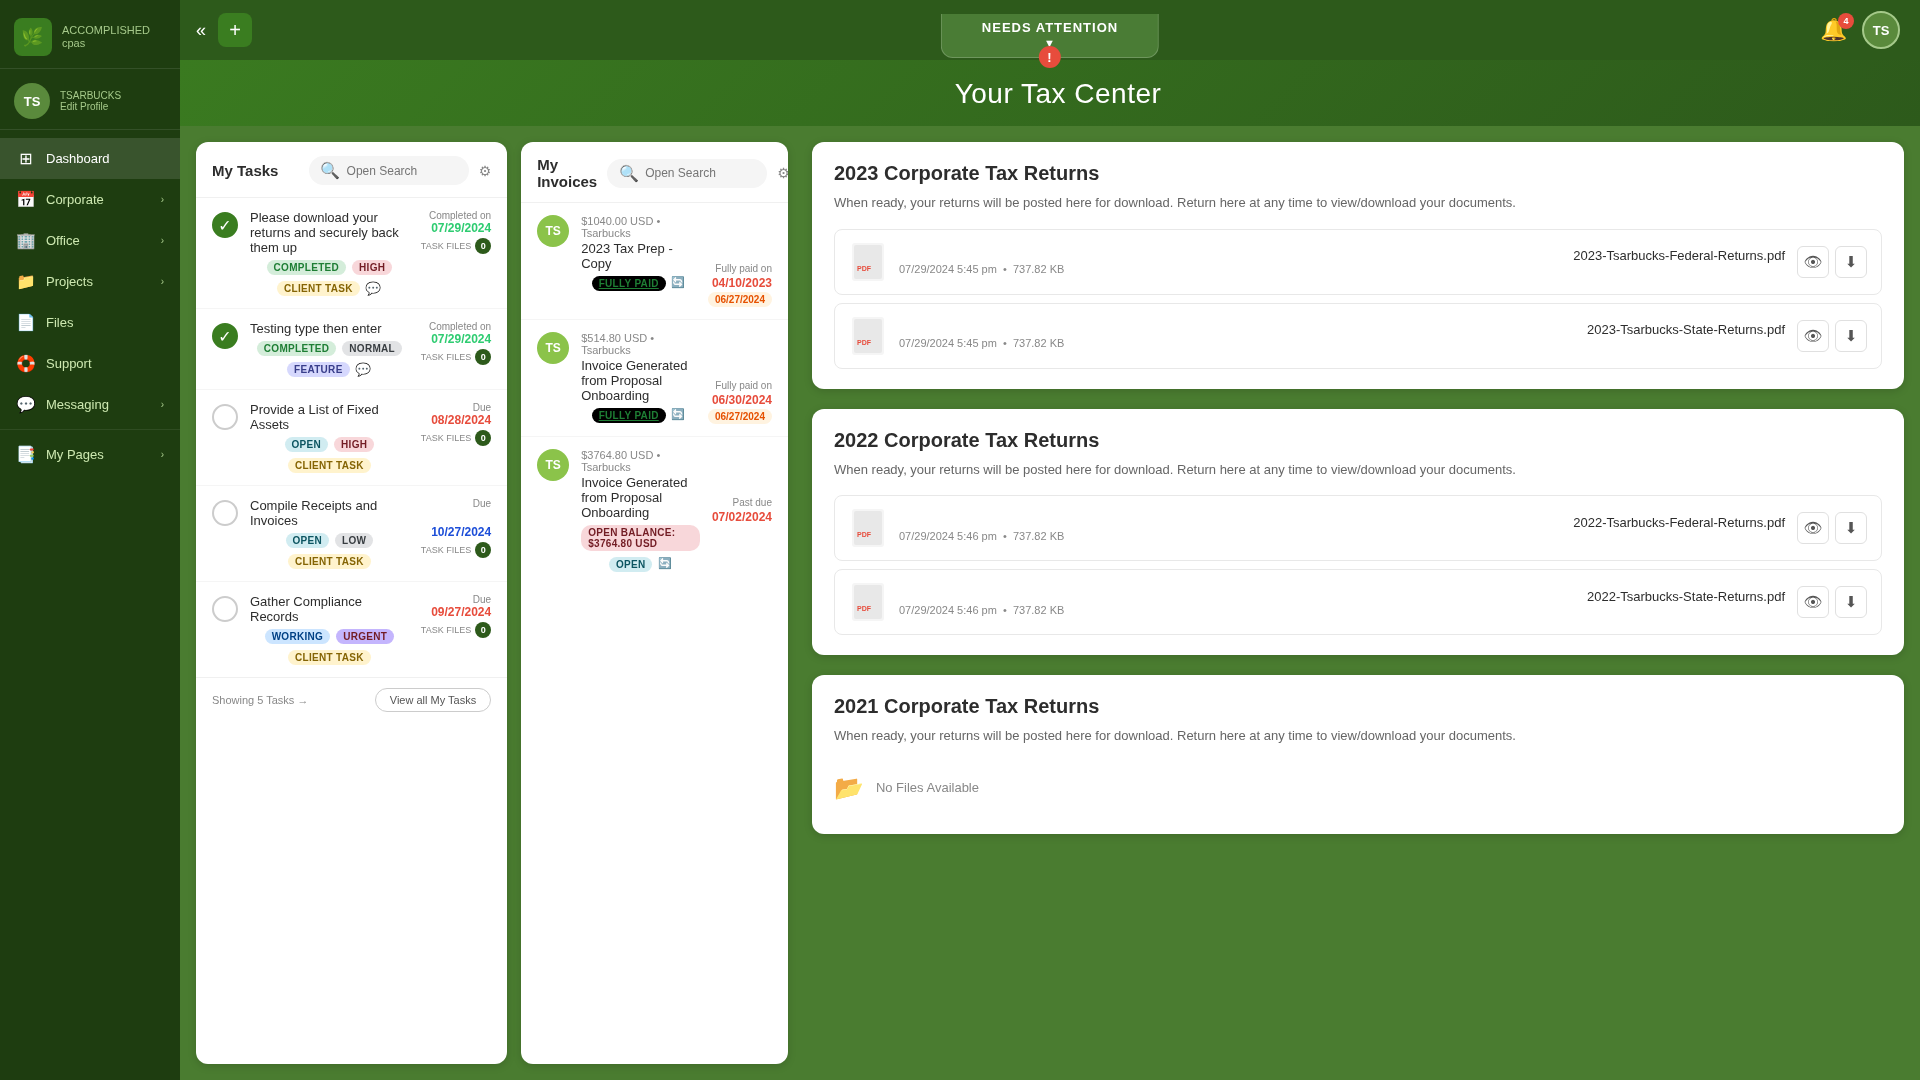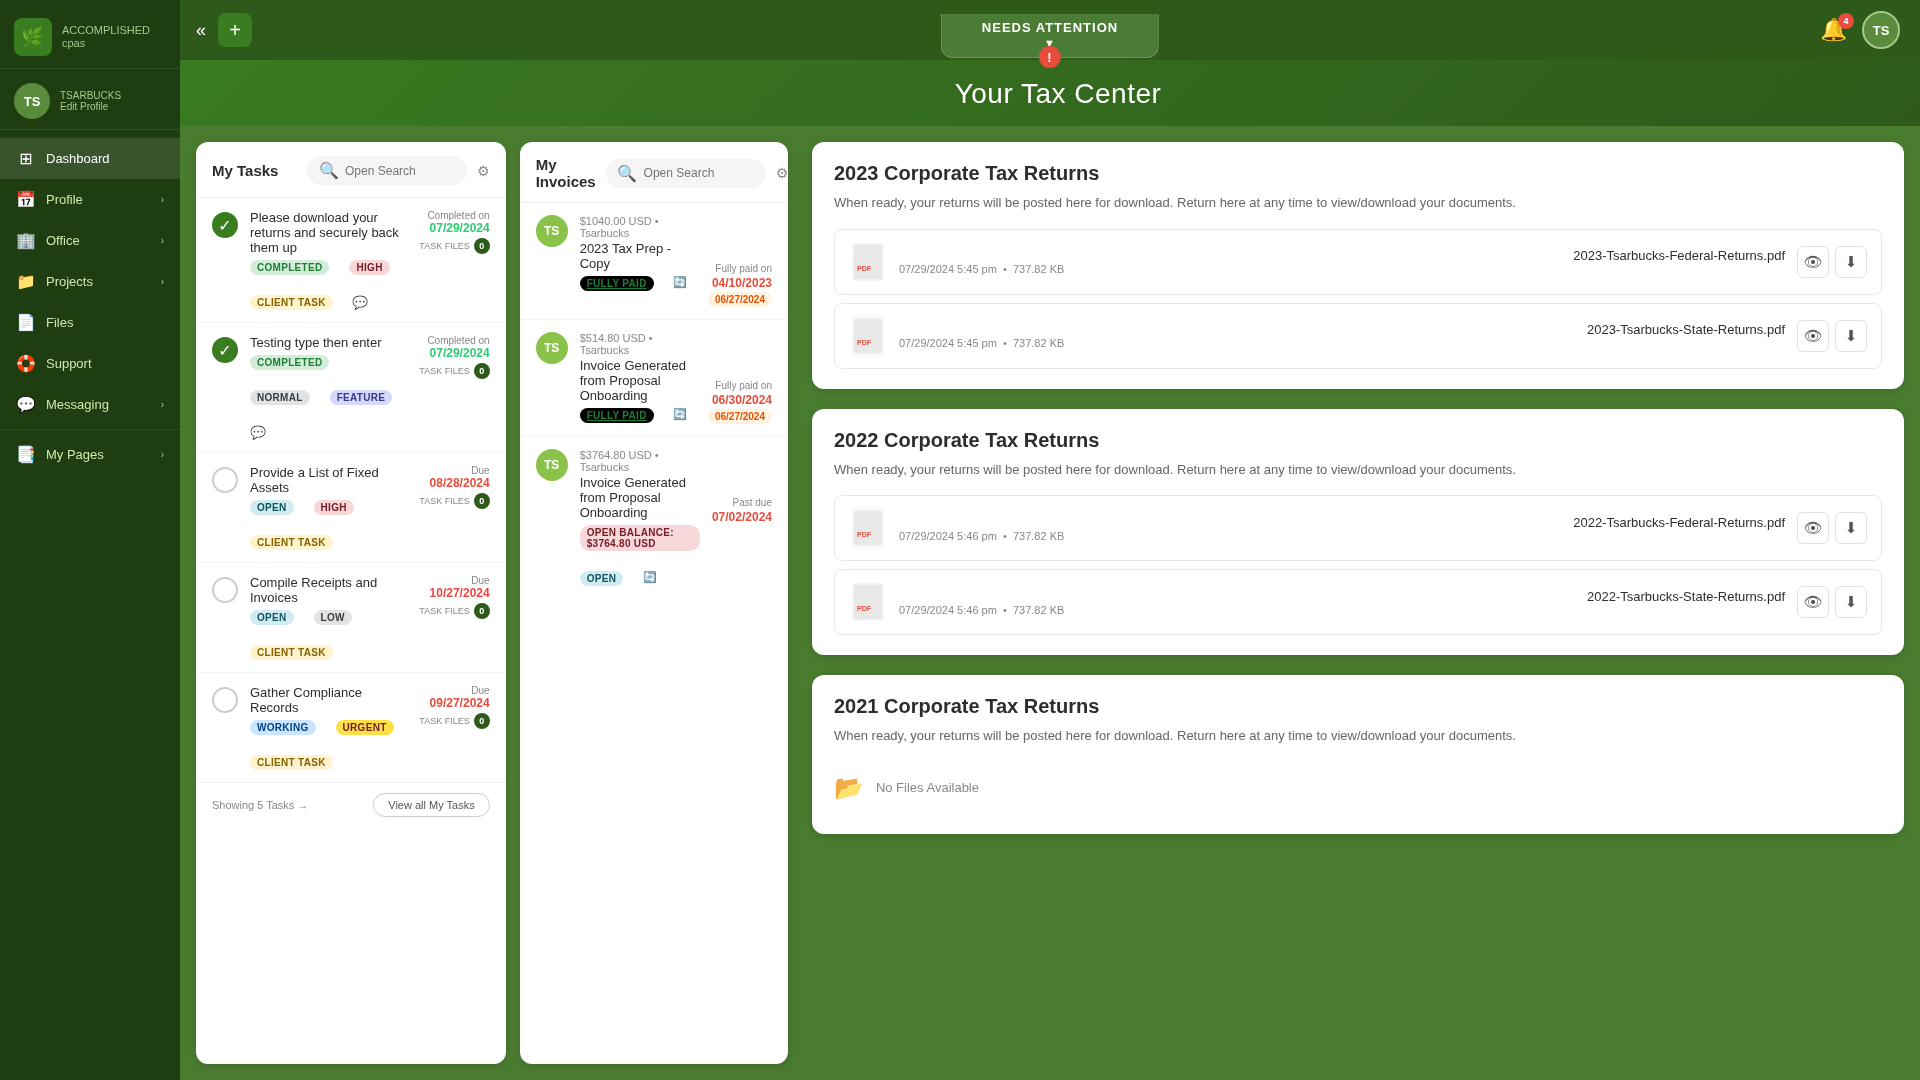--- a/index.html
+++ b/index.html
@@ -210,38 +210,38 @@
       align-items: center;
       justify-content: center;
       flex-shrink: 0;
       margin-top: 2px;
     }
     .task-check.completed { background: #3a7d20; border-color: #3a7d20; color: #fff; }
     .task-check.open { border-color: #ccc; }
     .task-check.working { border-color: #ccc; }
     .task-body { flex: 1; }
     .task-title { font-size: 13px; color: #2d2d2d; font-weight: 500; margin-bottom: 5px; }
-    .tags { display: flex; gap: 20px; flex-wrap: wrap; }
+    .tags { display: flex; gap: 6px; flex-wrap: wrap; justify-content: center; }
     .tag {
       font-size: 10px;
       font-weight: 700;
       padding: 2px 7px;
       border-radius: 10px;
       text-transform: uppercase;
       letter-spacing: 0.3px;
     }
     .tag.completed { background: #d4edda; color: #1e7e34; }
     .tag.high { background: #f8d7da; color: #721c24; }
     .tag.normal { background: #e2e3e5; color: #383d41; }
     .tag.open { background: #d1ecf1; color: #0c5460; }
     .tag.feature { background: #d6d8fd; color: #383d8a; }
     .tag.client-task { background: #fff3cd; color: #856404; }
     .tag.low { background: #e2e3e5; color: #383d41; }
     .tag.working { background: #cce5ff; color: #004085; }
-    .tag.urgent { background: #fde047; color: #721c24; }
+    .tag.urgent { background: #c4b5fd; color: #721c24; }
     .task-meta { text-align: right; font-size: 10px; color: #888; }
     .task-meta .date { color: #e74c3c; font-weight: 700; font-size: 12px; }
     .task-meta .date.green { color: #2ecc71; }
     .task-files-badge {
       display: flex;
       align-items: center;
       gap: 4px;
       margin-top: 3px;
       font-size: 9px;
       color: #888;
@@ -389,21 +389,21 @@
       <span>Edit Profile</span>
     </div>
   </div>
   <nav class="sidebar-nav">
     <div class="nav-item active">
       <span class="nav-icon">⊞</span>
       <span>Dashboard</span>
     </div>
     <div class="nav-item">
       <span class="nav-icon">📅</span>
-      <span>Profile</span>
+      <span>Corporate</span>
       <span class="chevron">›</span>
     </div>
     <div class="nav-item">
       <span class="nav-icon">🏢</span>
       <span>Office</span>
       <span class="chevron">›</span>
     </div>
     <div class="nav-item">
       <span class="nav-icon">📁</span>
       <span>Projects</span>
@@ -538,21 +538,21 @@
           <div class="task-body">
             <div class="task-title">Compile Receipts and Invoices</div>
             <div class="tags">
               <span class="tag open">OPEN</span>
               <span class="tag low">LOW</span>
               <span class="tag client-task">CLIENT TASK</span>
             </div>
           </div>
           <div class="task-meta">
             <div style="font-size:10px;color:#888;">Due</div>
-            <div class="date" style="color:#ef4444;">10/27/2024</div>
+            <div class="date" style="color:#1d4ed8;margin-top:16px;">10/27/2024</div>
             <div class="task-files-badge">
               <span style="font-size:9px;color:#888;">TASK FILES</span>
               <span class="badge-num">0</span>
             </div>
           </div>
         </div>
 
         <div class="task-item" style="border-bottom:none;">
           <div class="task-check working" style="border-color:#ccc;"></div>
           <div class="task-body">

